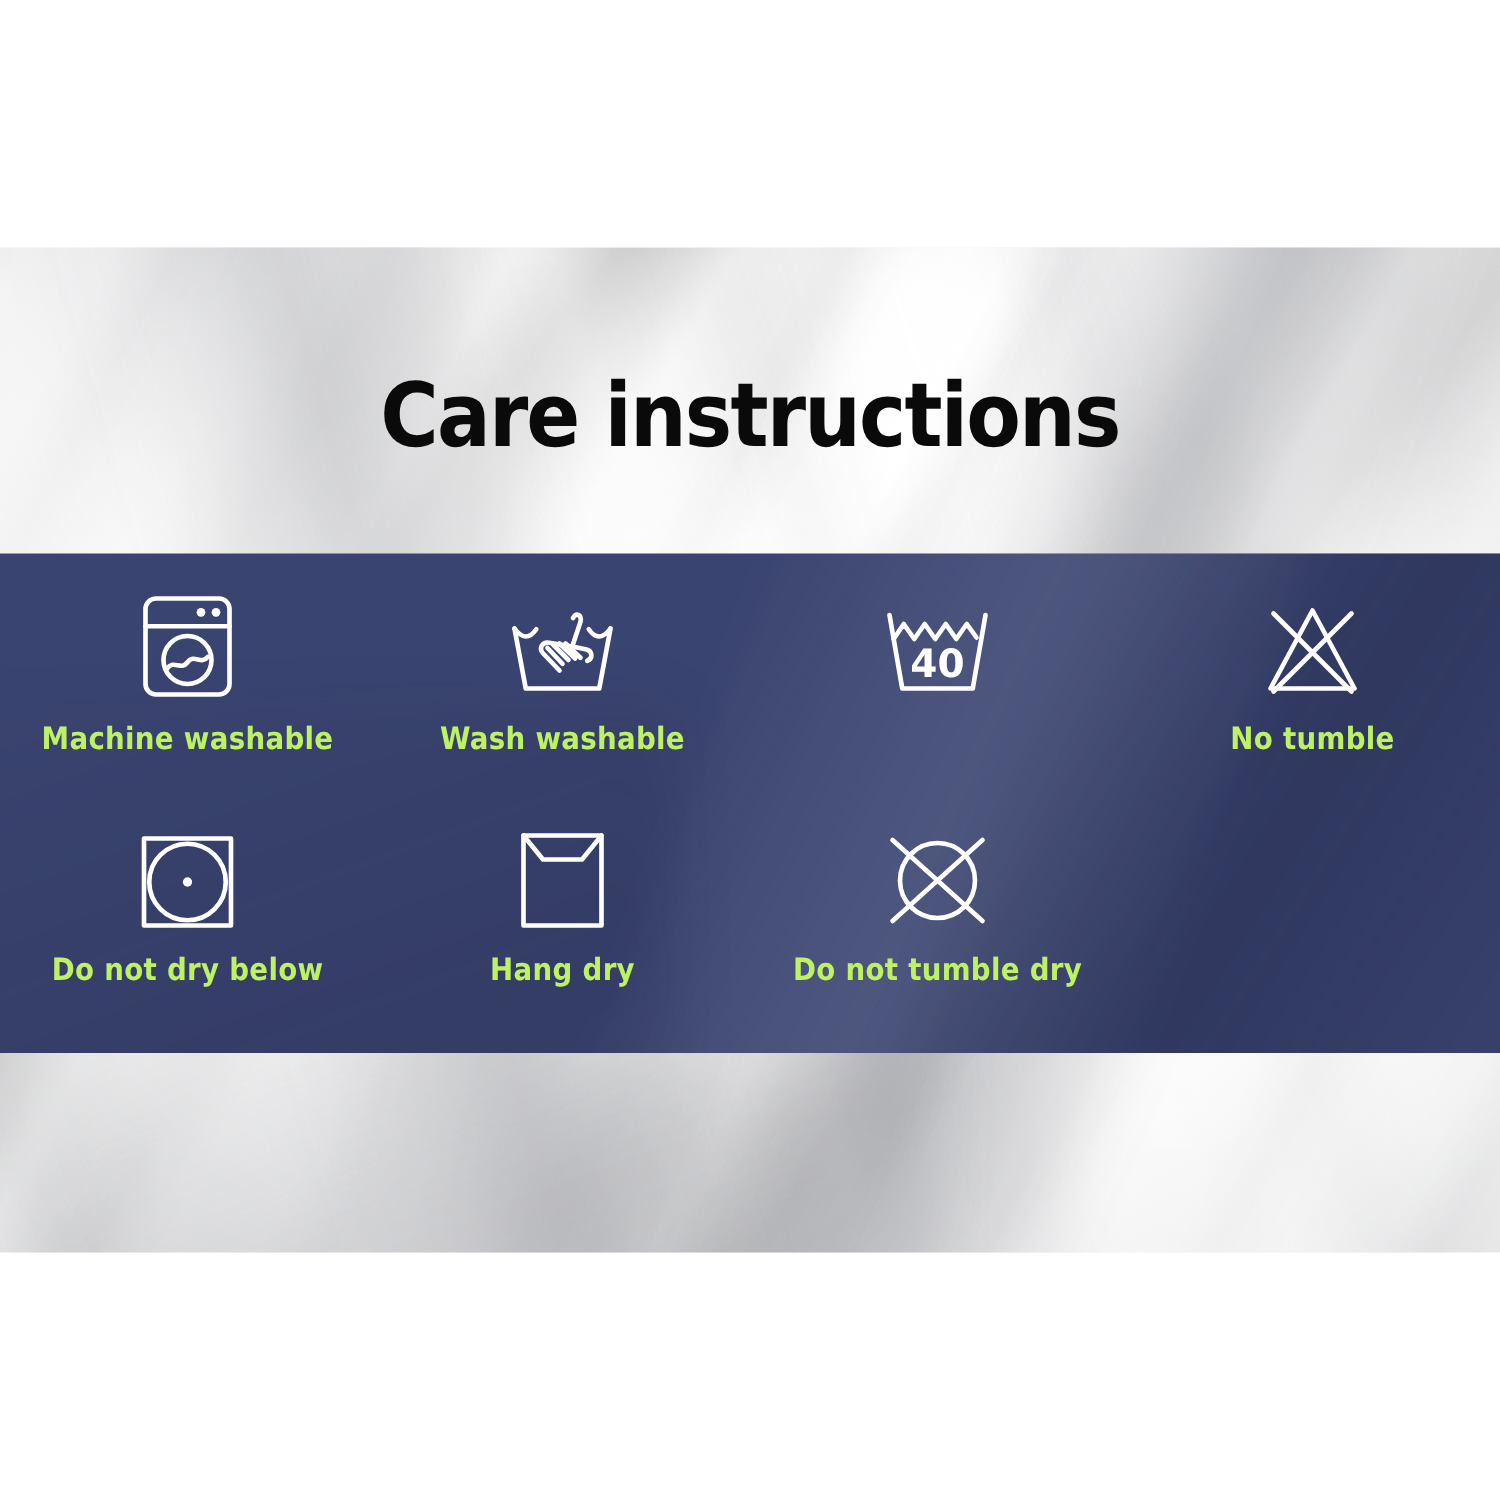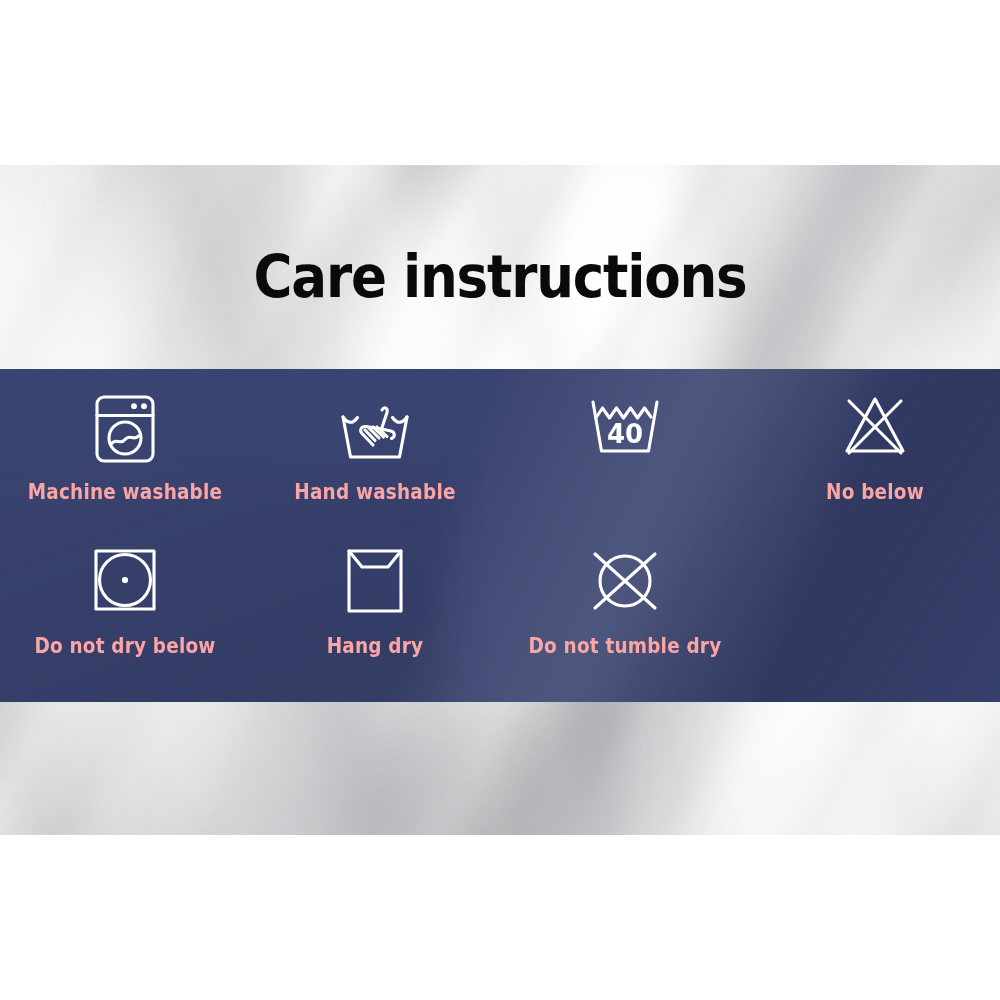--- a/index.html
+++ b/index.html
@@ -223,29 +223,29 @@
   .cell {
     display: flex;
     flex-direction: column;
     align-items: center;
     justify-content: flex-start;
   }
 
   .cell .glyph {
     height: 74px;
     display: flex;
-    align-items: flex-start;
+    align-items: flex-end;
     justify-content: center;
     margin-top: 24px;
   }
 
   .cell .caption {
     margin-top: 13px;
     text-align: center;
-    color: #fca5a5;
+    color: #bef264;
     font-size: 20.5px;
     line-height: 1.22;
     font-weight: 600;
     letter-spacing: 0.2px;
     font-family: "DejaVu Sans", sans-serif;
     font-stretch: condensed;
     white-space: pre-line;
   }
 
   .cell.row2 .glyph { margin-top: 14px; }
@@ -300,42 +300,42 @@
             <path d="M57.5 24.5 C62 31, 67 31, 72 24"></path>
             <path d="M47 17 C49.5 13, 53 15, 52 19.5
                      L46.5 36 L56 38 C60 39, 60.5 44, 56.5 45.5"></path>
             <path d="M46.5 36 L31 33.5 C26.5 33, 24 37, 27 40.5 L38 52"></path>
             <path d="M30 37 L40 47.5"></path>
             <path d="M33.5 34.5 L44 45"></path>
             <path d="M38 34 L48.5 44"></path>
             <path d="M42 34 L52 43.5"></path>
           </svg>
         </div>
-        <div class="caption">Hand washable</div>
+        <div class="caption">Wash washable</div>
       </div>
 
       <div class="cell row1">
         <div class="glyph">
           <svg width="78" height="66" viewBox="0 0 78 66" fill="none" stroke="#ffffff" stroke-width="3.1" stroke-linecap="round" stroke-linejoin="round">
             <path d="M7 9 L15.5 58 L62.5 58 L71 9"></path>
             <path d="M9.8 25 L16.5 15 L23.5 25 L30.5 15 L37.5 25 L44.5 15 L51.5 25 L58.5 15 L65 24"></path>
             <text x="39" y="50" text-anchor="middle" font-family="'DejaVu Sans', sans-serif" font-size="26" font-weight="600" fill="#ffffff" stroke="none">40</text>
           </svg>
         </div>
       </div>
 
       <div class="cell row1">
         <div class="glyph">
           <svg width="72" height="66" viewBox="0 0 72 66" fill="none" stroke="#ffffff" stroke-width="3.1" stroke-linecap="round" stroke-linejoin="round">
             <path d="M36 6 L64 58 L8 58 Z"></path>
             <line x1="10" y1="8" x2="62" y2="60"></line>
             <line x1="62" y1="8" x2="10" y2="60"></line>
           </svg>
         </div>
-        <div class="caption">No below</div>
+        <div class="caption">No tumble</div>
       </div>
 
 
       <div class="cell row2">
         <div class="glyph">
           <svg width="66" height="66" viewBox="0 0 66 66" fill="none" stroke="#ffffff" stroke-width="3.1" stroke-linecap="round" stroke-linejoin="round">
             <rect x="4" y="4" width="58" height="58"></rect>
             <circle cx="33" cy="33" r="25.5"></circle>
             <circle cx="33" cy="33" r="3.1" fill="#ffffff" stroke="none"></circle>
           </svg>

